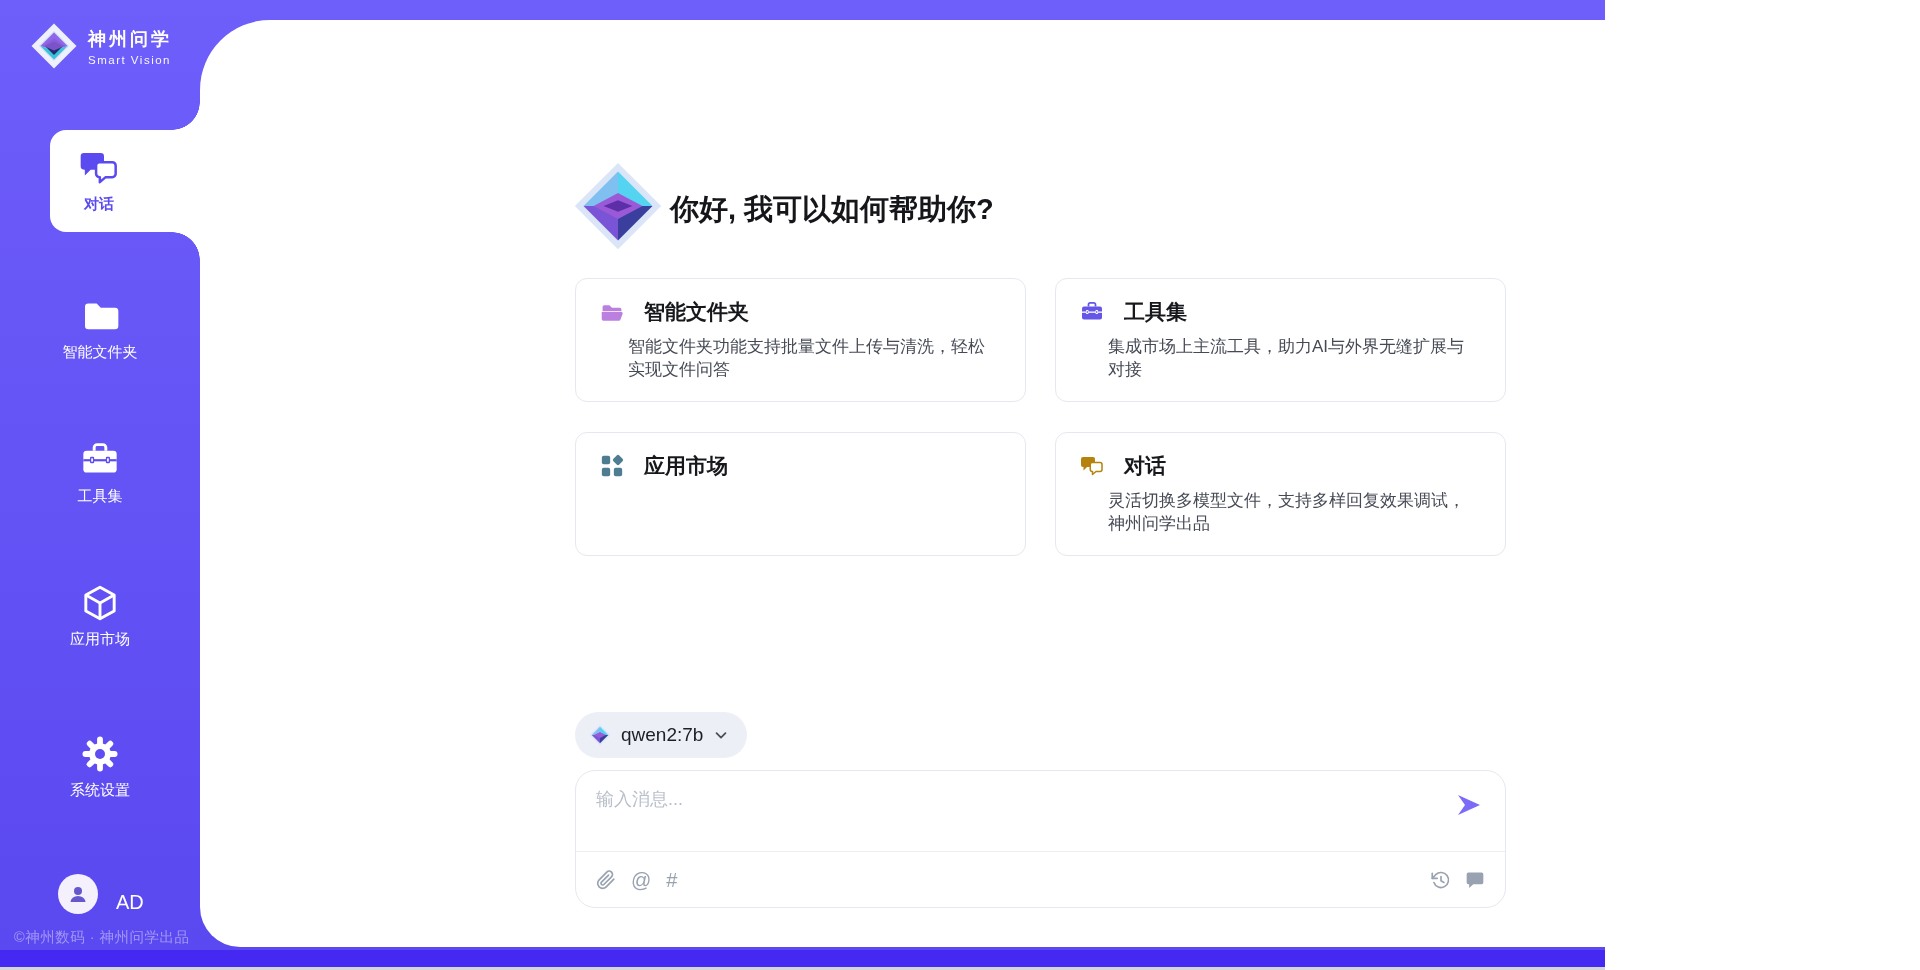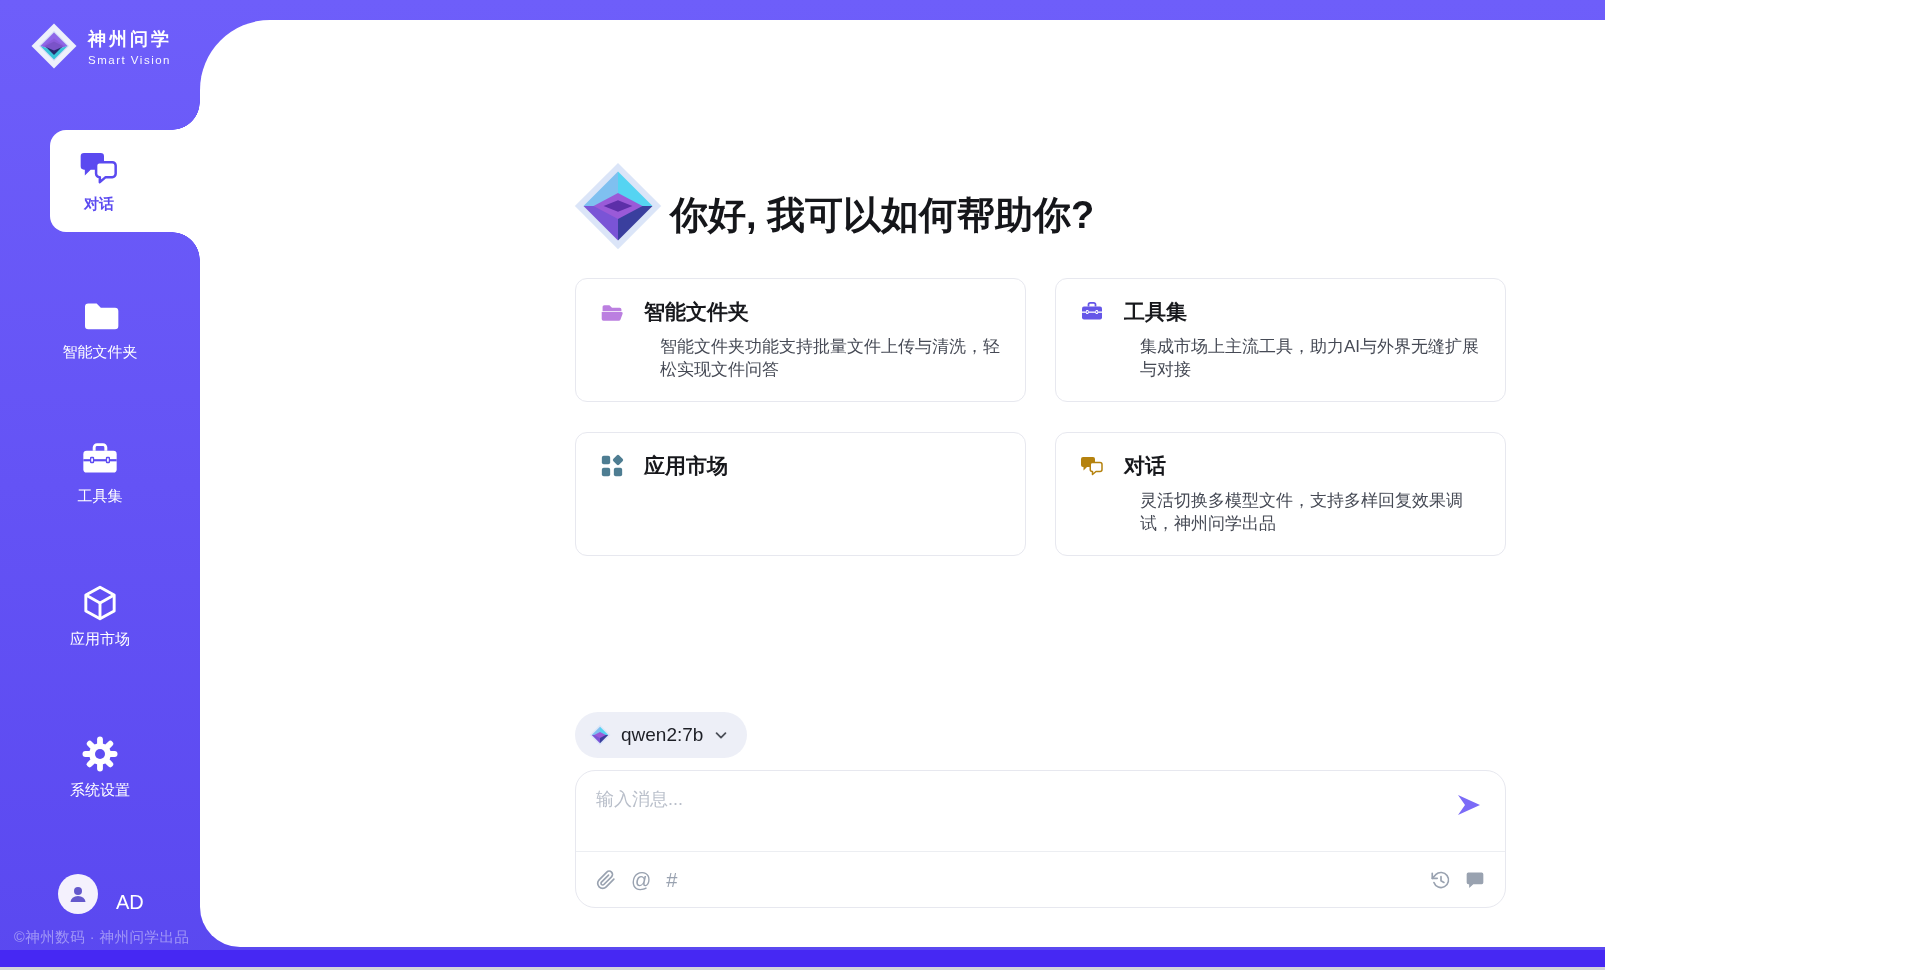--- a/index.html
+++ b/index.html
@@ -51,30 +51,30 @@
   .user-row { position:absolute; left:58px; top:874px; display:flex; align-items:flex-end; cursor:pointer; }
   .avatar { width:40px; height:40px; border-radius:50%; background:#f4f1fd;
             display:flex; align-items:center; justify-content:center; }
   .user-name { color:#fff; font-size:20px; margin-left:18px; font-weight:500; }
 
   .copyright { position:absolute; left:14px; top:928px; font-size:14.5px;
                color:rgba(255,255,255,.42); letter-spacing:.5px; }
 
   
   .hero-logo { position:absolute; left:372px; top:140px; }
-  .hero-title { position:absolute; left:470px; top:170px; font-size:38px; font-weight:bold; color:#15161a; }
+  .hero-title { position:absolute; left:470px; top:170px; font-size:29px; font-weight:bold; color:#15161a; }
 
   
   .cards { position:absolute; left:375px; top:258px; width:931px;
            display:grid; grid-template-columns:451px 451px; gap:30px 29px; }
   .card { background:#fff; border:1px solid #e7e8ef; border-radius:12px;
           padding:19px 24px 20px 24px; min-height:124px; cursor:pointer; }
   .card-head { display:flex; align-items:center; }
   .card-title { font-size:21px; font-weight:bold; color:#17181c; margin-left:20px; }
-  .card-desc { margin-left:60px; margin-top:9px; font-size:17px; line-height:23px; color:#464a55; }
+  .card-desc { margin-left:28px; margin-top:9px; font-size:17px; line-height:23px; color:#464a55; }
   .icon-24 { width:24px; height:24px; flex:0 0 24px; }
   .c-folder { color:#bb7fe0; }
   .c-toolbox { color:#6556e8; }
   .c-grid { color:#4e7d92; }
   .c-chat { color:#b5820e; }
 
   
   .model-pill { position:absolute; left:375px; top:692px; height:46px; border-radius:23px;
                 background:#edeff7; display:flex; align-items:center; padding:0 18px 0 14px;
                 cursor:pointer; }

